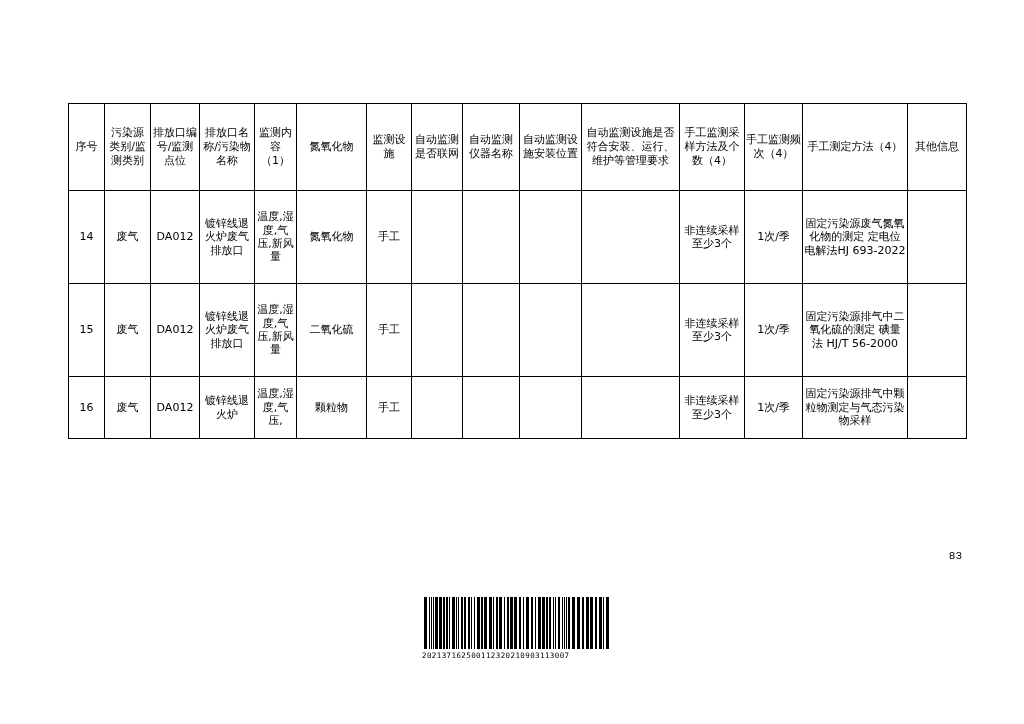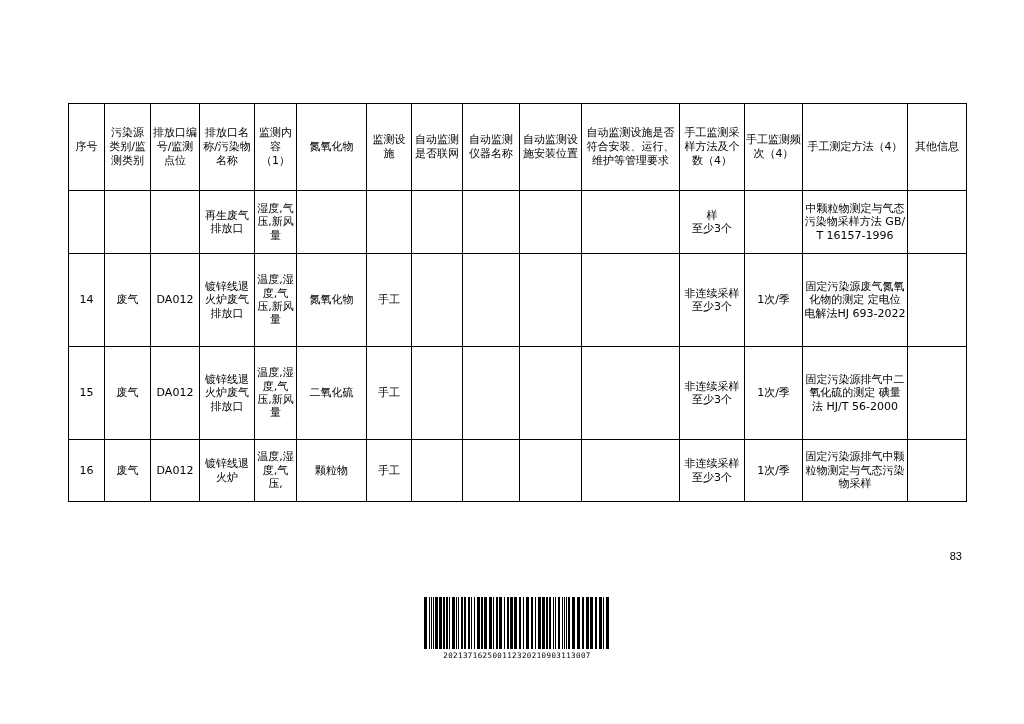--- a/index.html
+++ b/index.html
@@ -70,30 +70,30 @@
 
   .r-first td { height: 58px; }
   .r-mid td { height: 88px; }
   .r-last td { height: 57px; }
 
   .page-number {
     position: absolute;
     right: 62px;
     top: 550px;
     font-size: 11px;
-    font-family: Liberation Sans, sans-serif;
+    font-family: Liberation Mono, monospace;
   }
 
   
   .barcode-block {
     position: absolute;
     left: 422px;
     top: 597px;
     width: 190px;
-    text-align: center;
+    text-align: left;
   }
   .barcode-bars {
     height: 52px;
     width: 186px;
     margin: 0 auto;
     display: block;
   }
   .barcode-text {
     font-family: "DejaVu Sans Mono", "Liberation Mono", monospace;
     font-size: 7.5px;
@@ -138,38 +138,20 @@
           <td>自动监测仪器名称</td>
           <td>自动监测设施安装位置</td>
           <td>自动监测设施是否符合安装、运行、维护等管理要求</td>
           <td>手工监测采样方法及个数（4）</td>
           <td>手工监测频次（4）</td>
           <td>手工测定方法（4）</td>
           <td>其他信息</td>
         </tr>
       </thead>
       <tbody>
-        <tr class="r-first">
-          <td></td>
-          <td></td>
-          <td></td>
-          <td>再生废气排放口</td>
-          <td>湿度,气压,新风量</td>
-          <td></td>
-          <td></td>
-          <td></td>
-          <td></td>
-          <td></td>
-          <td></td>
-          <td style="white-space:pre-line;">样
-至少3个</td>
-          <td></td>
-          <td>中颗粒物测定与气态污染物采样方法 GB/T 16157-1996</td>
-          <td></td>
-        </tr>
         <tr class="r-mid">
           <td>14</td>
           <td>废气</td>
           <td>DA012</td>
           <td>镀锌线退火炉废气排放口</td>
           <td>温度,湿度,气压,新风量</td>
           <td>氮氧化物</td>
           <td>手工</td>
           <td></td>
           <td></td>

